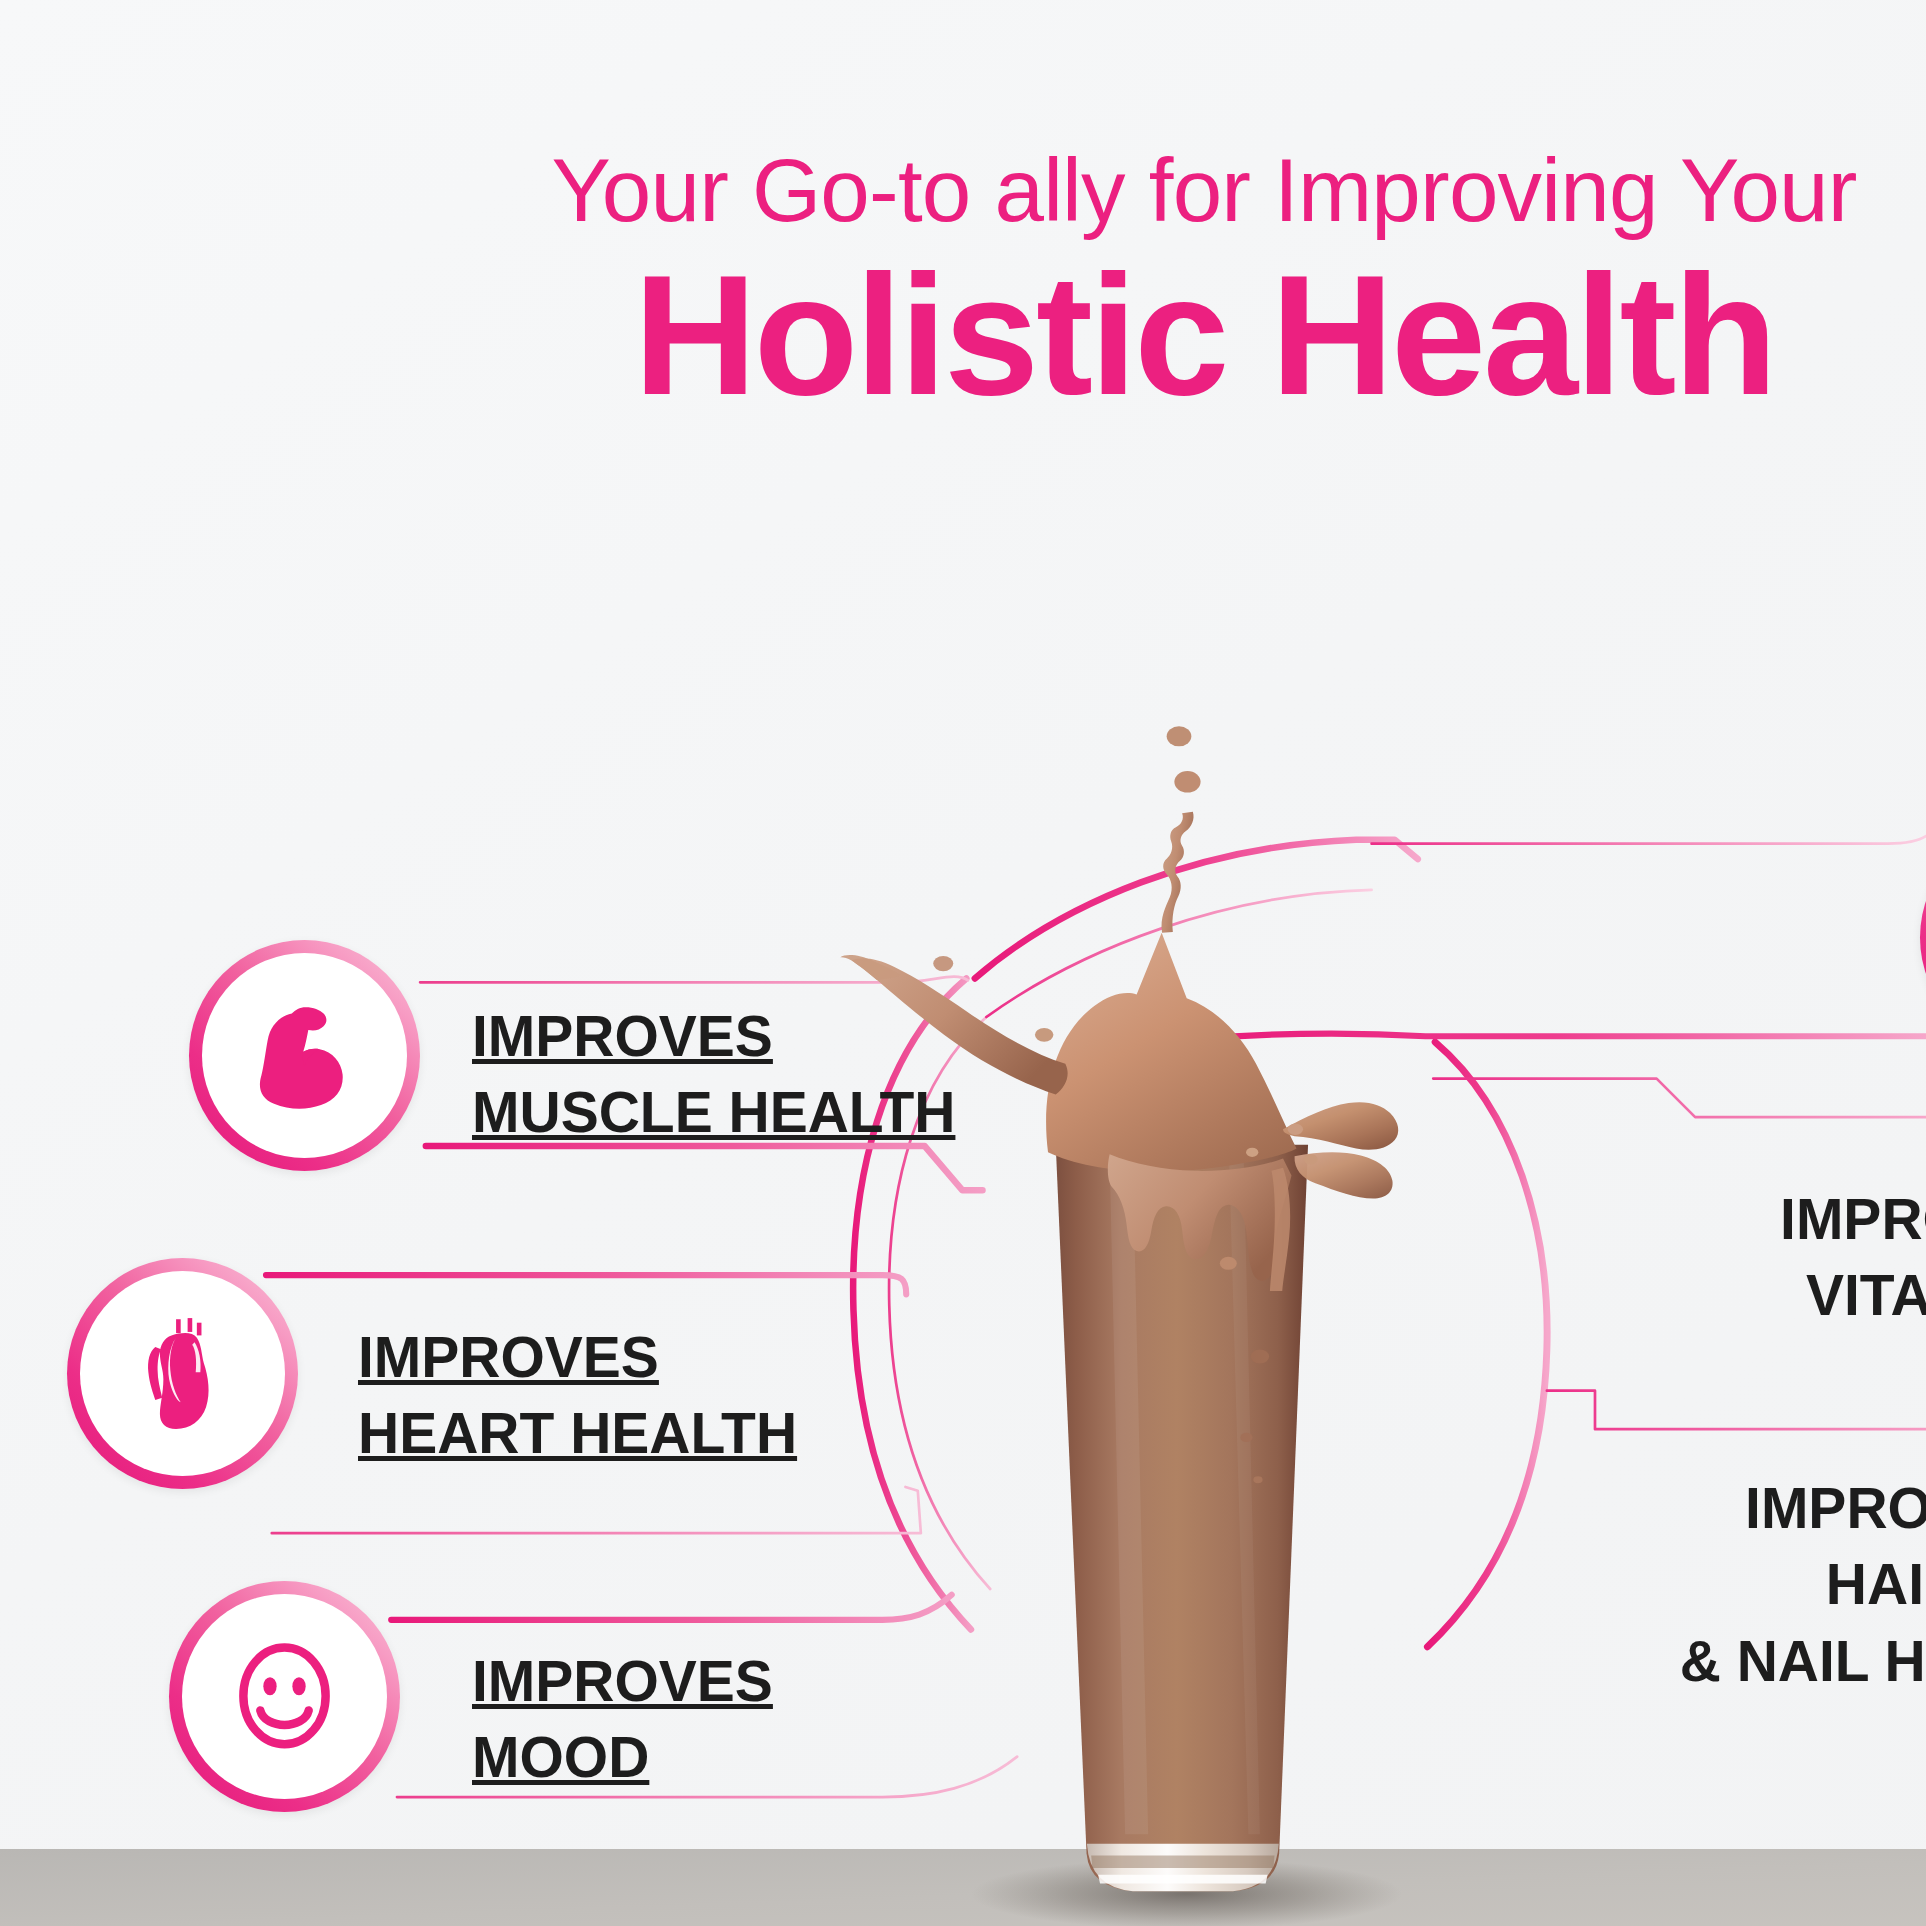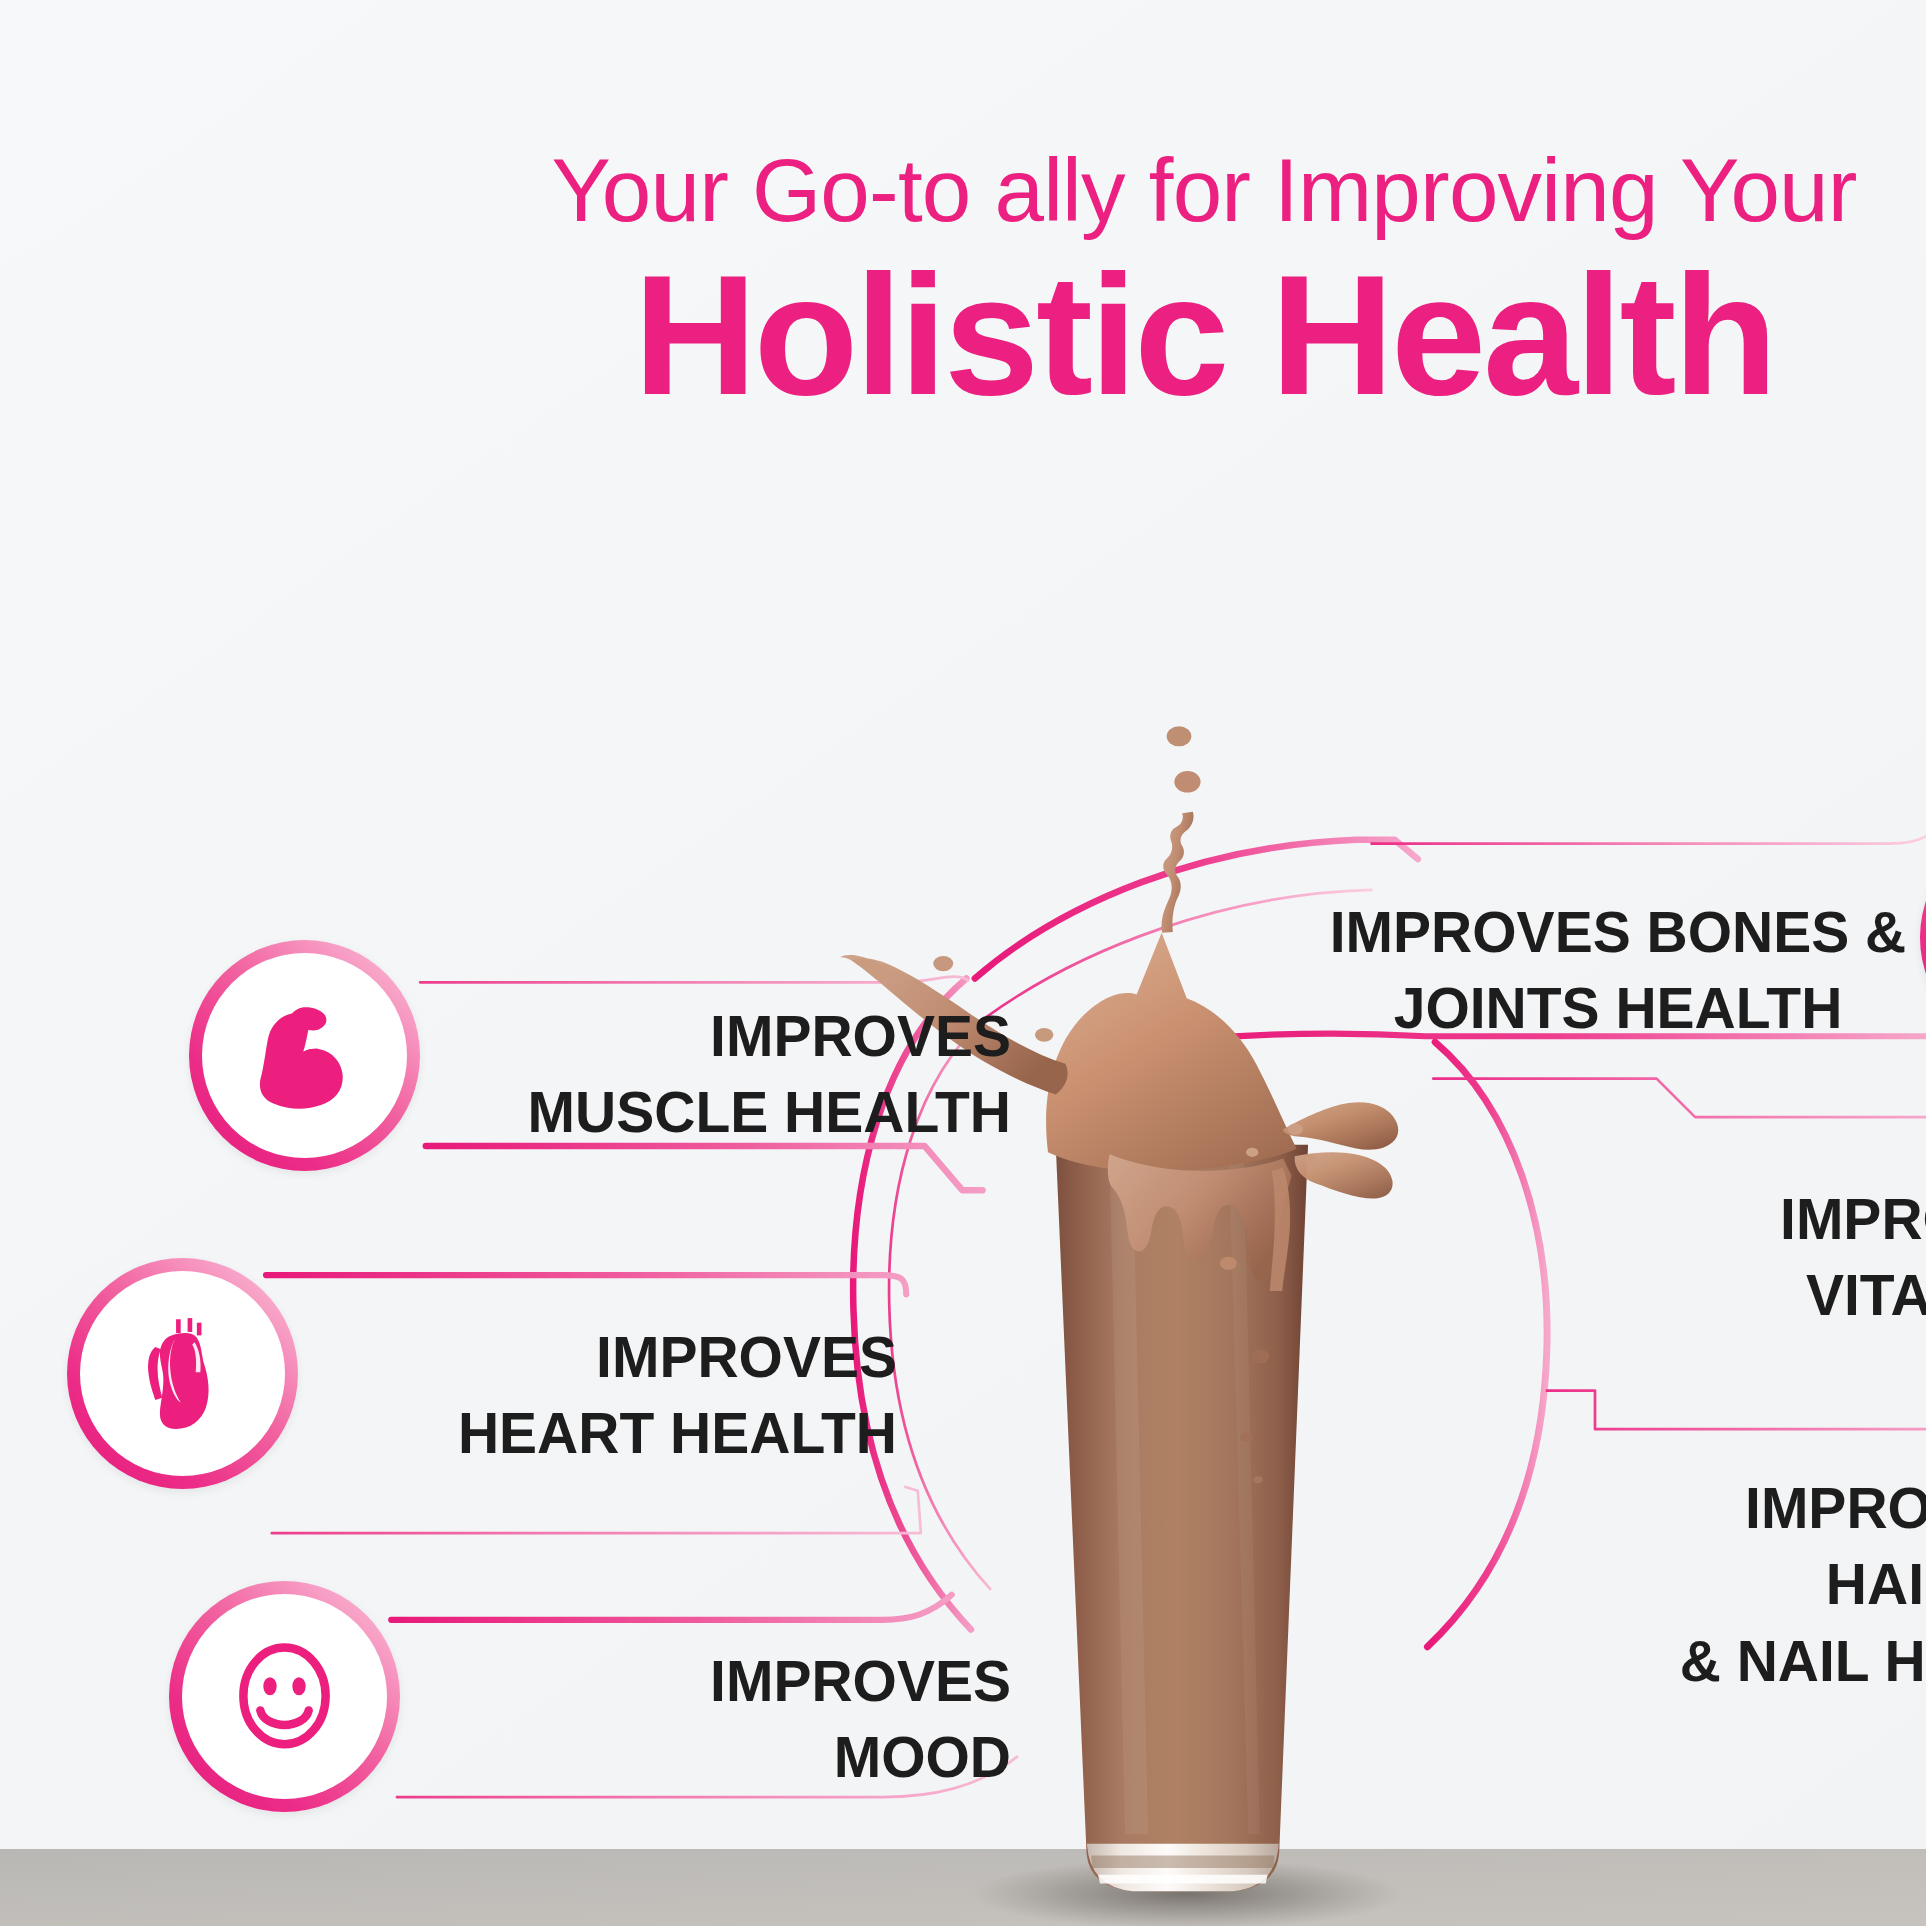--- a/index.html
+++ b/index.html
@@ -59,21 +59,21 @@
   }
   .badge svg{display:block;}
 
   
   .label{
     position:absolute;color:#1d1d1d;font-weight:700;
     font-family:"Liberation Sans", sans-serif;
     line-height:1.34;letter-spacing:0px;
     white-space:pre-line;
   }
-  .label.l-left{text-align:right;}
+  .label.l-left{text-align:left;text-decoration:underline;}
   .label.l-center{text-align:center;}
 </style>
 </head>
 <body>
 
 <div id="stage">
 
   <div class="bg-upper"></div>
   <div class="counter-top"></div>
 
@@ -320,22 +320,20 @@
 
   <div class="label l-left" style="left:472px;top:998px;width:539px;font-size:57px;">IMPROVES
 MUSCLE HEALTH</div>
 
   <div class="label l-left" style="left:358px;top:1319px;width:539px;font-size:57px;">IMPROVES
 HEART HEALTH</div>
 
   <div class="label l-left" style="left:472px;top:1643px;width:539px;font-size:57px;">IMPROVES
 MOOD</div>
 
-  <div class="label l-center" style="left:1325px;top:894px;width:586px;font-size:57px;">IMPROVES BONES &amp;
-JOINTS HEALTH</div>
 
   <div class="label l-center" style="left:1757px;top:1181px;width:347px;font-size:57px;">IMPROVES
 VITALITY</div>
 
   <div class="label l-center" style="left:1668px;top:1470px;width:455px;font-size:57px;">IMPROVES HAIR
 &amp; NAIL HEALTH</div>
 
 </div>
 
 

